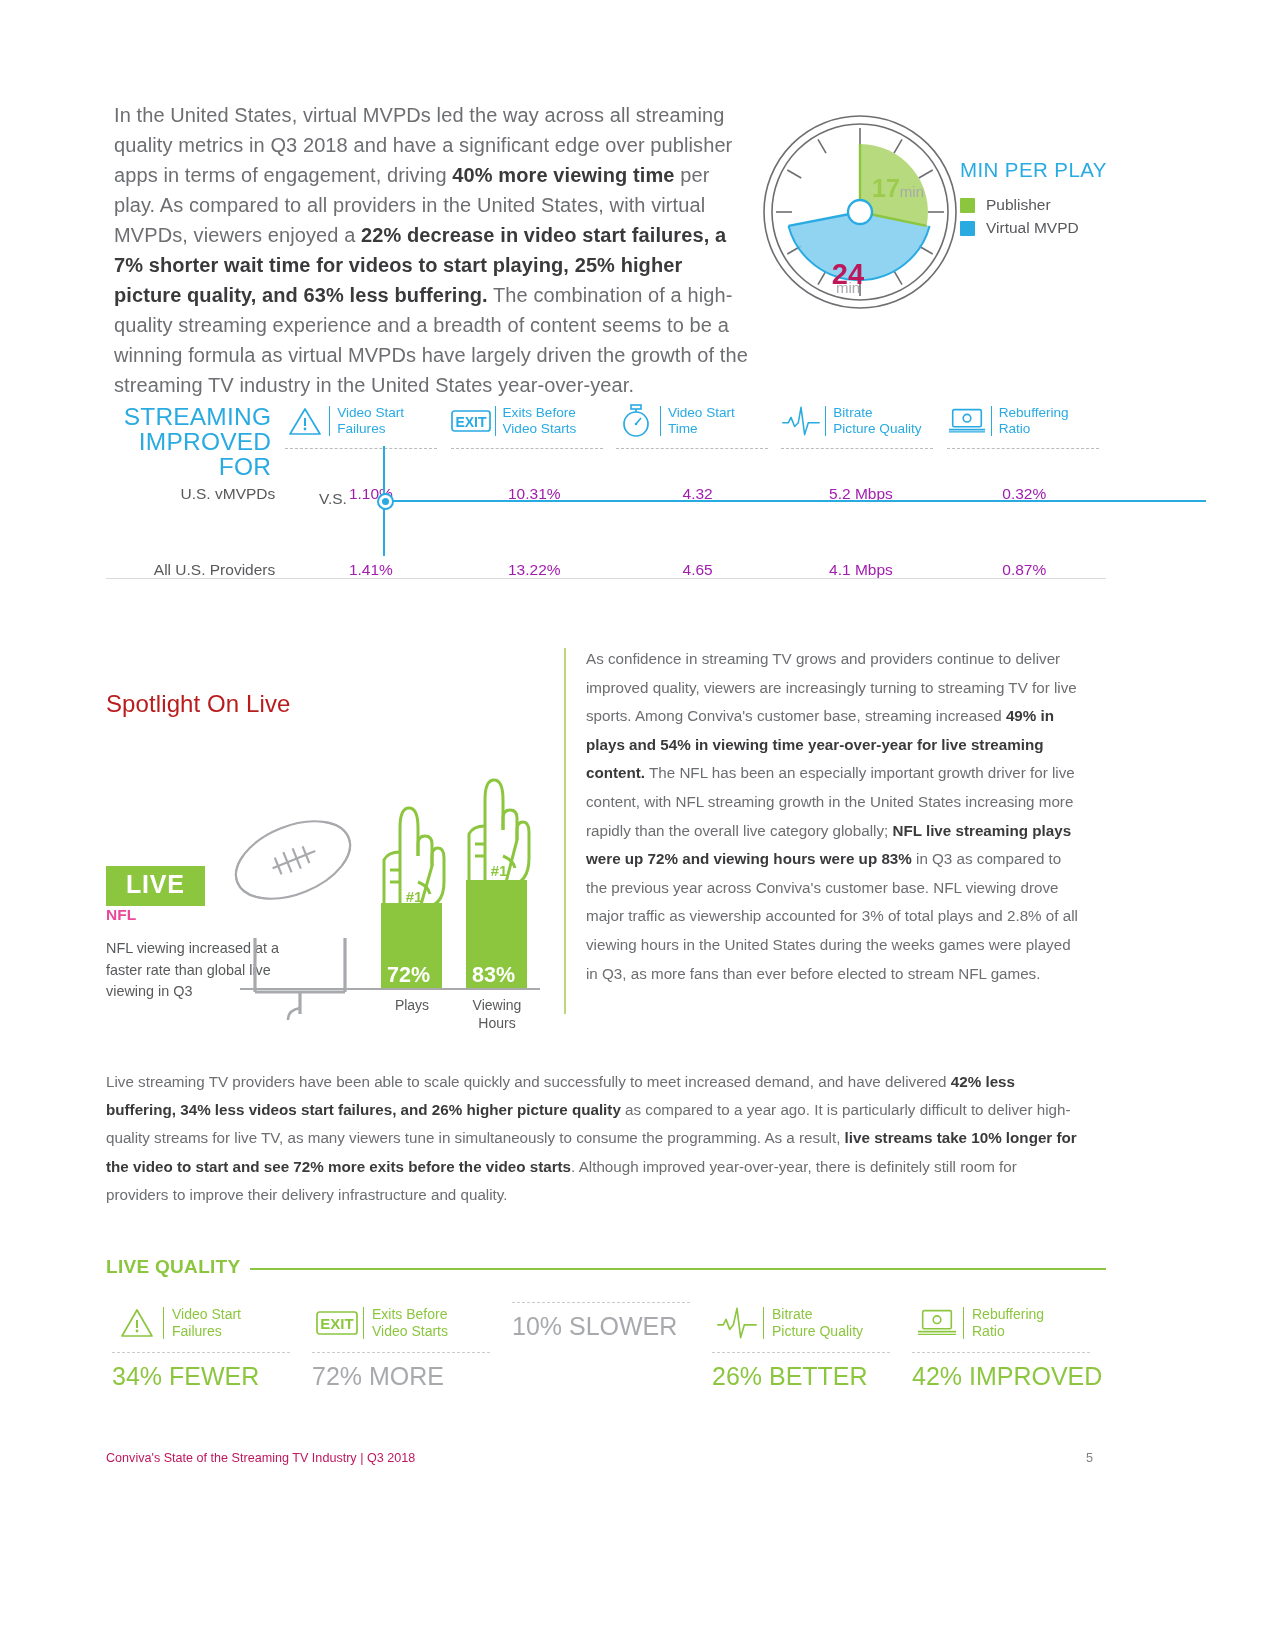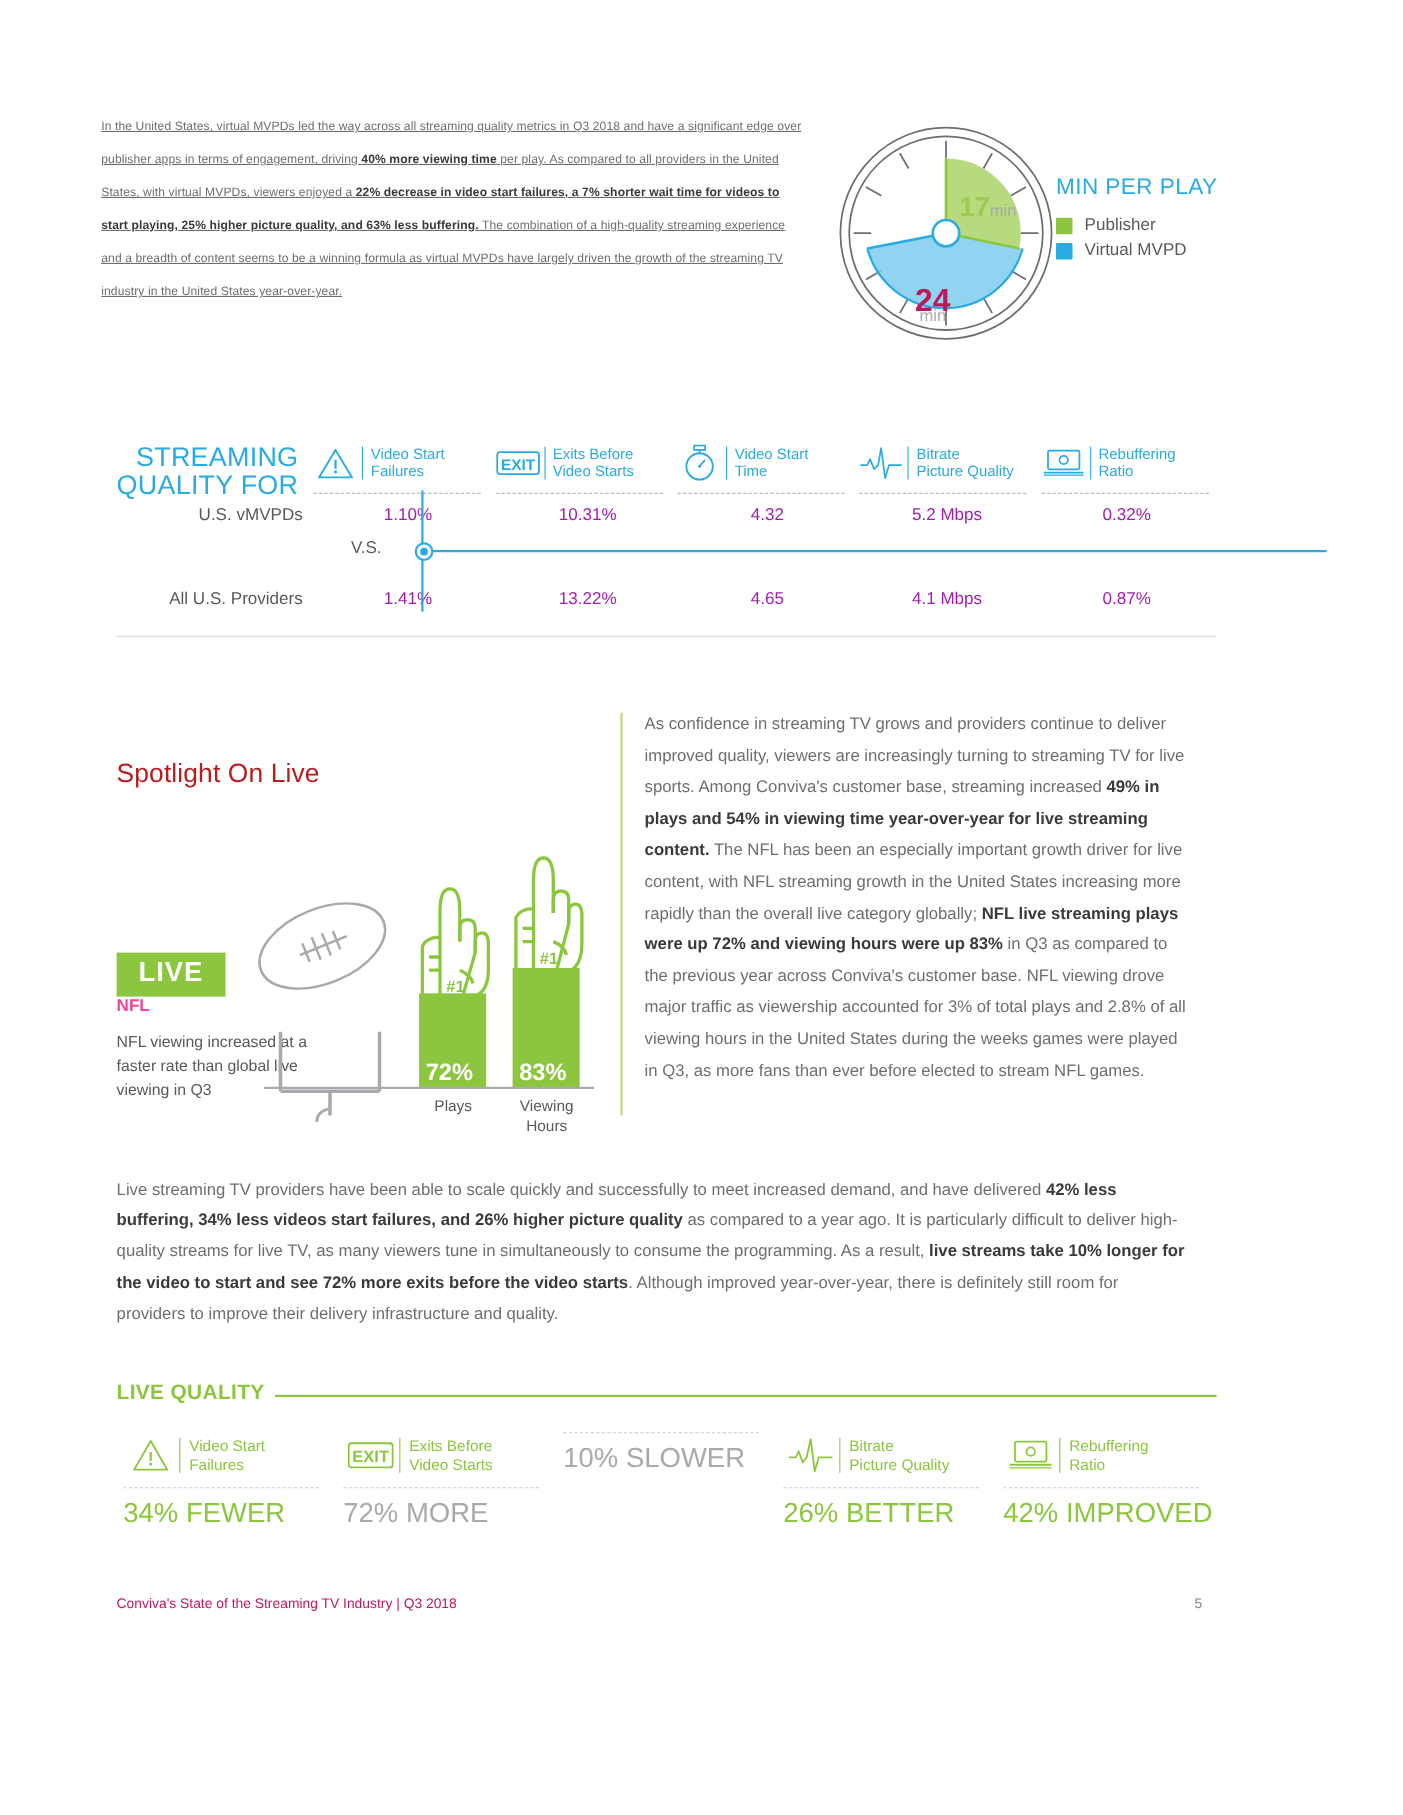--- a/index.html
+++ b/index.html
@@ -8,24 +8,23 @@
     background:#ffffff;
     font-family:"Liberation Sans", sans-serif;
     color:#58595b;
     position:relative;
     overflow:hidden;
   }
   .page{position:absolute;inset:0;}
 
   
   .intro{
-    position:absolute;left:92px;top:100px;width:640px;
-    font-size:11px;line-height:30px;color:#6d6e71;
+    position:absolute;left:114px;top:100px;width:640px;
+    font-size:20px;line-height:30px;color:#6d6e71;
     letter-spacing:.1px;
-    text-decoration:underline;
   }
   .intro b{color:#3a3a3c;font-weight:bold;}
 
   
   .clock-wrap{position:absolute;left:760px;top:112px;width:200px;height:200px;text-decoration:underline;}
   .legend{position:absolute;left:960px;top:158px;}
   .legend-title{color:#29abe2;font-size:20.5px;letter-spacing:.4px;margin-bottom:14px;}
   .legend-row{display:flex;align-items:center;margin-bottom:5px;}
   .legend-sw{width:15px;height:15px;margin-right:11px;border-radius:1px;}
   .legend-label{font-size:15.5px;color:#58595b;}
@@ -153,21 +152,21 @@
     <div class="legend-row">
       <span class="legend-sw" style="background:#29abe2;"></span>
       <span class="legend-label">Virtual MVPD</span>
     </div>
   </div>
 
   <div class="qtable">
     <div class="qt-head">
       <div class="qt-title">
         <div>STREAMING</div>
-        <div>QUALITY FOR</div>
+        <div>IMPROVED FOR</div>
       </div>
 
       <div class="qt-col">
         <div class="qt-col-head">
           <span class="qt-icon">
             <svg width="34" height="30" viewBox="0 0 34 30">
                 <path d="M17 3 L32 28 L2 28 Z" fill="none" stroke="#29abe2" stroke-width="1.7" stroke-linejoin="round"></path>
                 <rect x="16" y="12" width="2" height="8" fill="#29abe2"></rect>
                 <circle cx="17" cy="23" r="1.4" fill="#29abe2"></circle>
               </svg>

